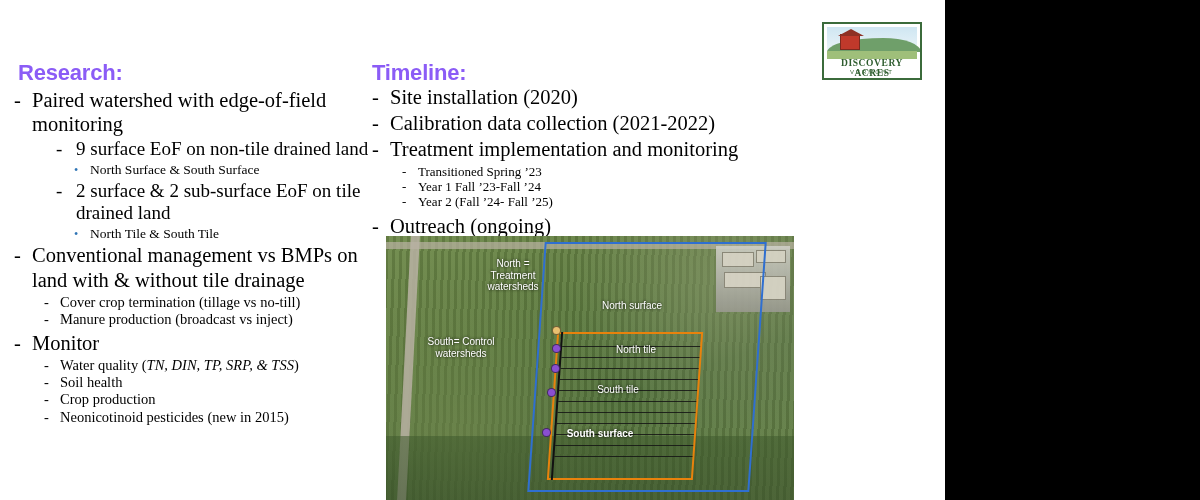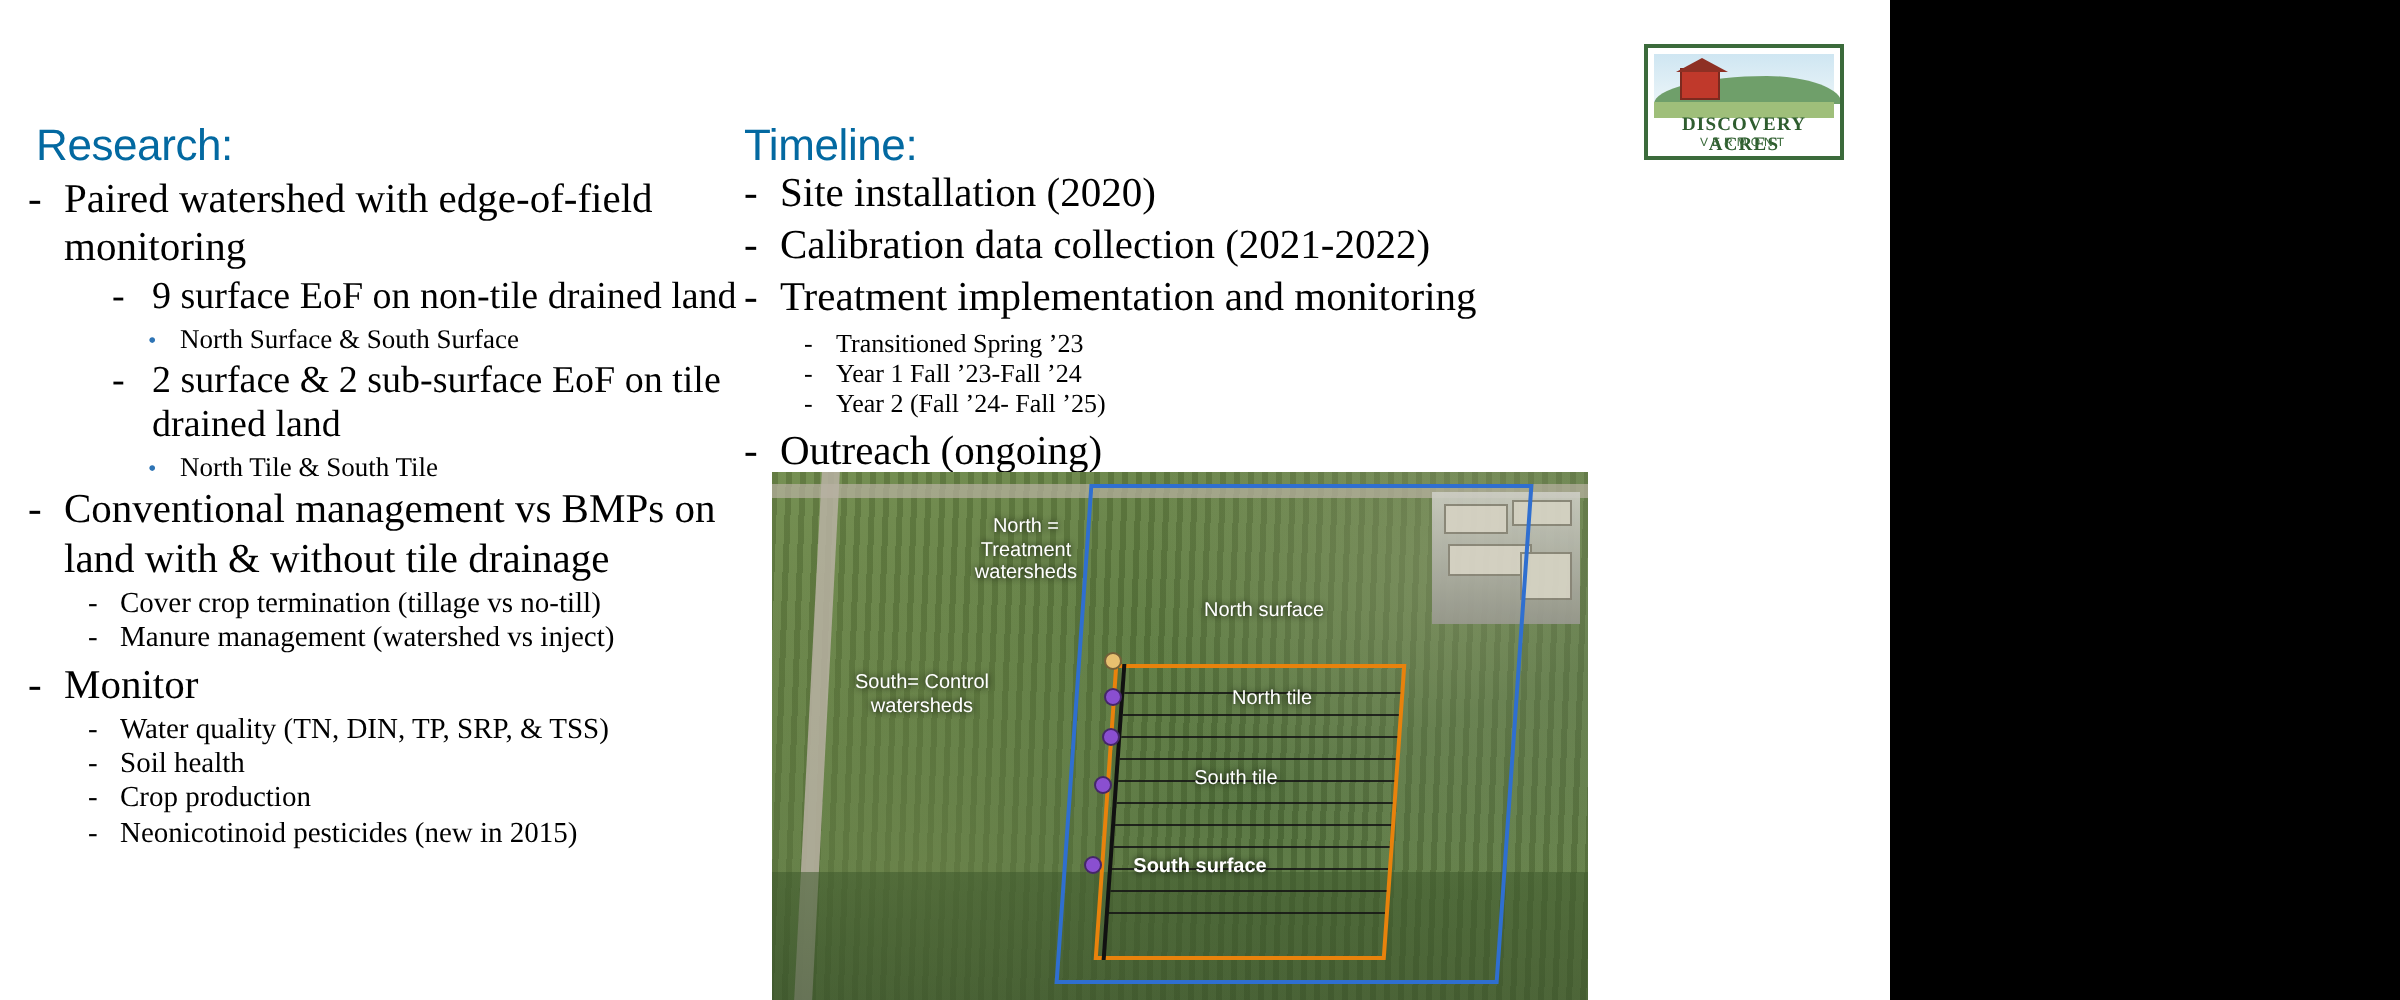--- a/index.html
+++ b/index.html
@@ -109,23 +109,23 @@
     font-family: "Liberation Sans", sans-serif;
     font-size: 6px;
     letter-spacing: 2px;
     color: #3b6b3b;
   }
 
   
   .heading {
     position: absolute;
     font-family: "Liberation Sans", sans-serif;
-    font-weight: normal;
+    font-weight: bold;
     font-size: 22px;
-    color: #0369a1;
+    color: #8b5cf6;
     letter-spacing: -0.2px;
   }
   #research-heading { left: 18px; top: 60px; }
   #timeline-heading { left: 372px; top: 60px; }
 
   
   .col-left {
     position: absolute;
     left: 14px;
     top: 88px;
@@ -175,21 +175,21 @@
     margin-left: 58px;
     margin-bottom: 2px;
   }
   .lblue > .bdot {
     position: absolute;
     left: 2px;
     top: 1px;
     font-size: 12px;
     color: #2e74b5;
   }
-  .ital { }
+  .ital { font-style: italic; }
 
   
   .aerial {
     position: absolute;
     left: 386px;
     top: 236px;
     width: 408px;
     height: 264px;
     overflow: hidden;
     background: #4b6b35;
@@ -431,21 +431,21 @@
           <li class="item l1">
             <span class="dash">-</span>
             <span class="txt">Conventional management vs BMPs on land with &amp; without tile drainage</span>
           </li>
           <li class="item l3">
             <span class="dash">-</span>
             <span class="txt">Cover crop termination (tillage vs no-till)</span>
           </li>
           <li class="item l3">
             <span class="dash">-</span>
-            <span class="txt">Manure management (watershed vs inject)</span>
+            <span class="txt">Manure production (broadcast vs inject)</span>
           </li>
           <li class="item l1" style="margin-top:3px;">
             <span class="dash">-</span>
             <span class="txt">Monitor</span>
           </li>
           <li class="item l3">
             <span class="dash">-</span>
             <span class="txt"><span>Water quality (</span><span class="ital">TN, DIN, TP, SRP, &amp; TSS</span><span>)</span></span>
           </li>
           <li class="item l3">

